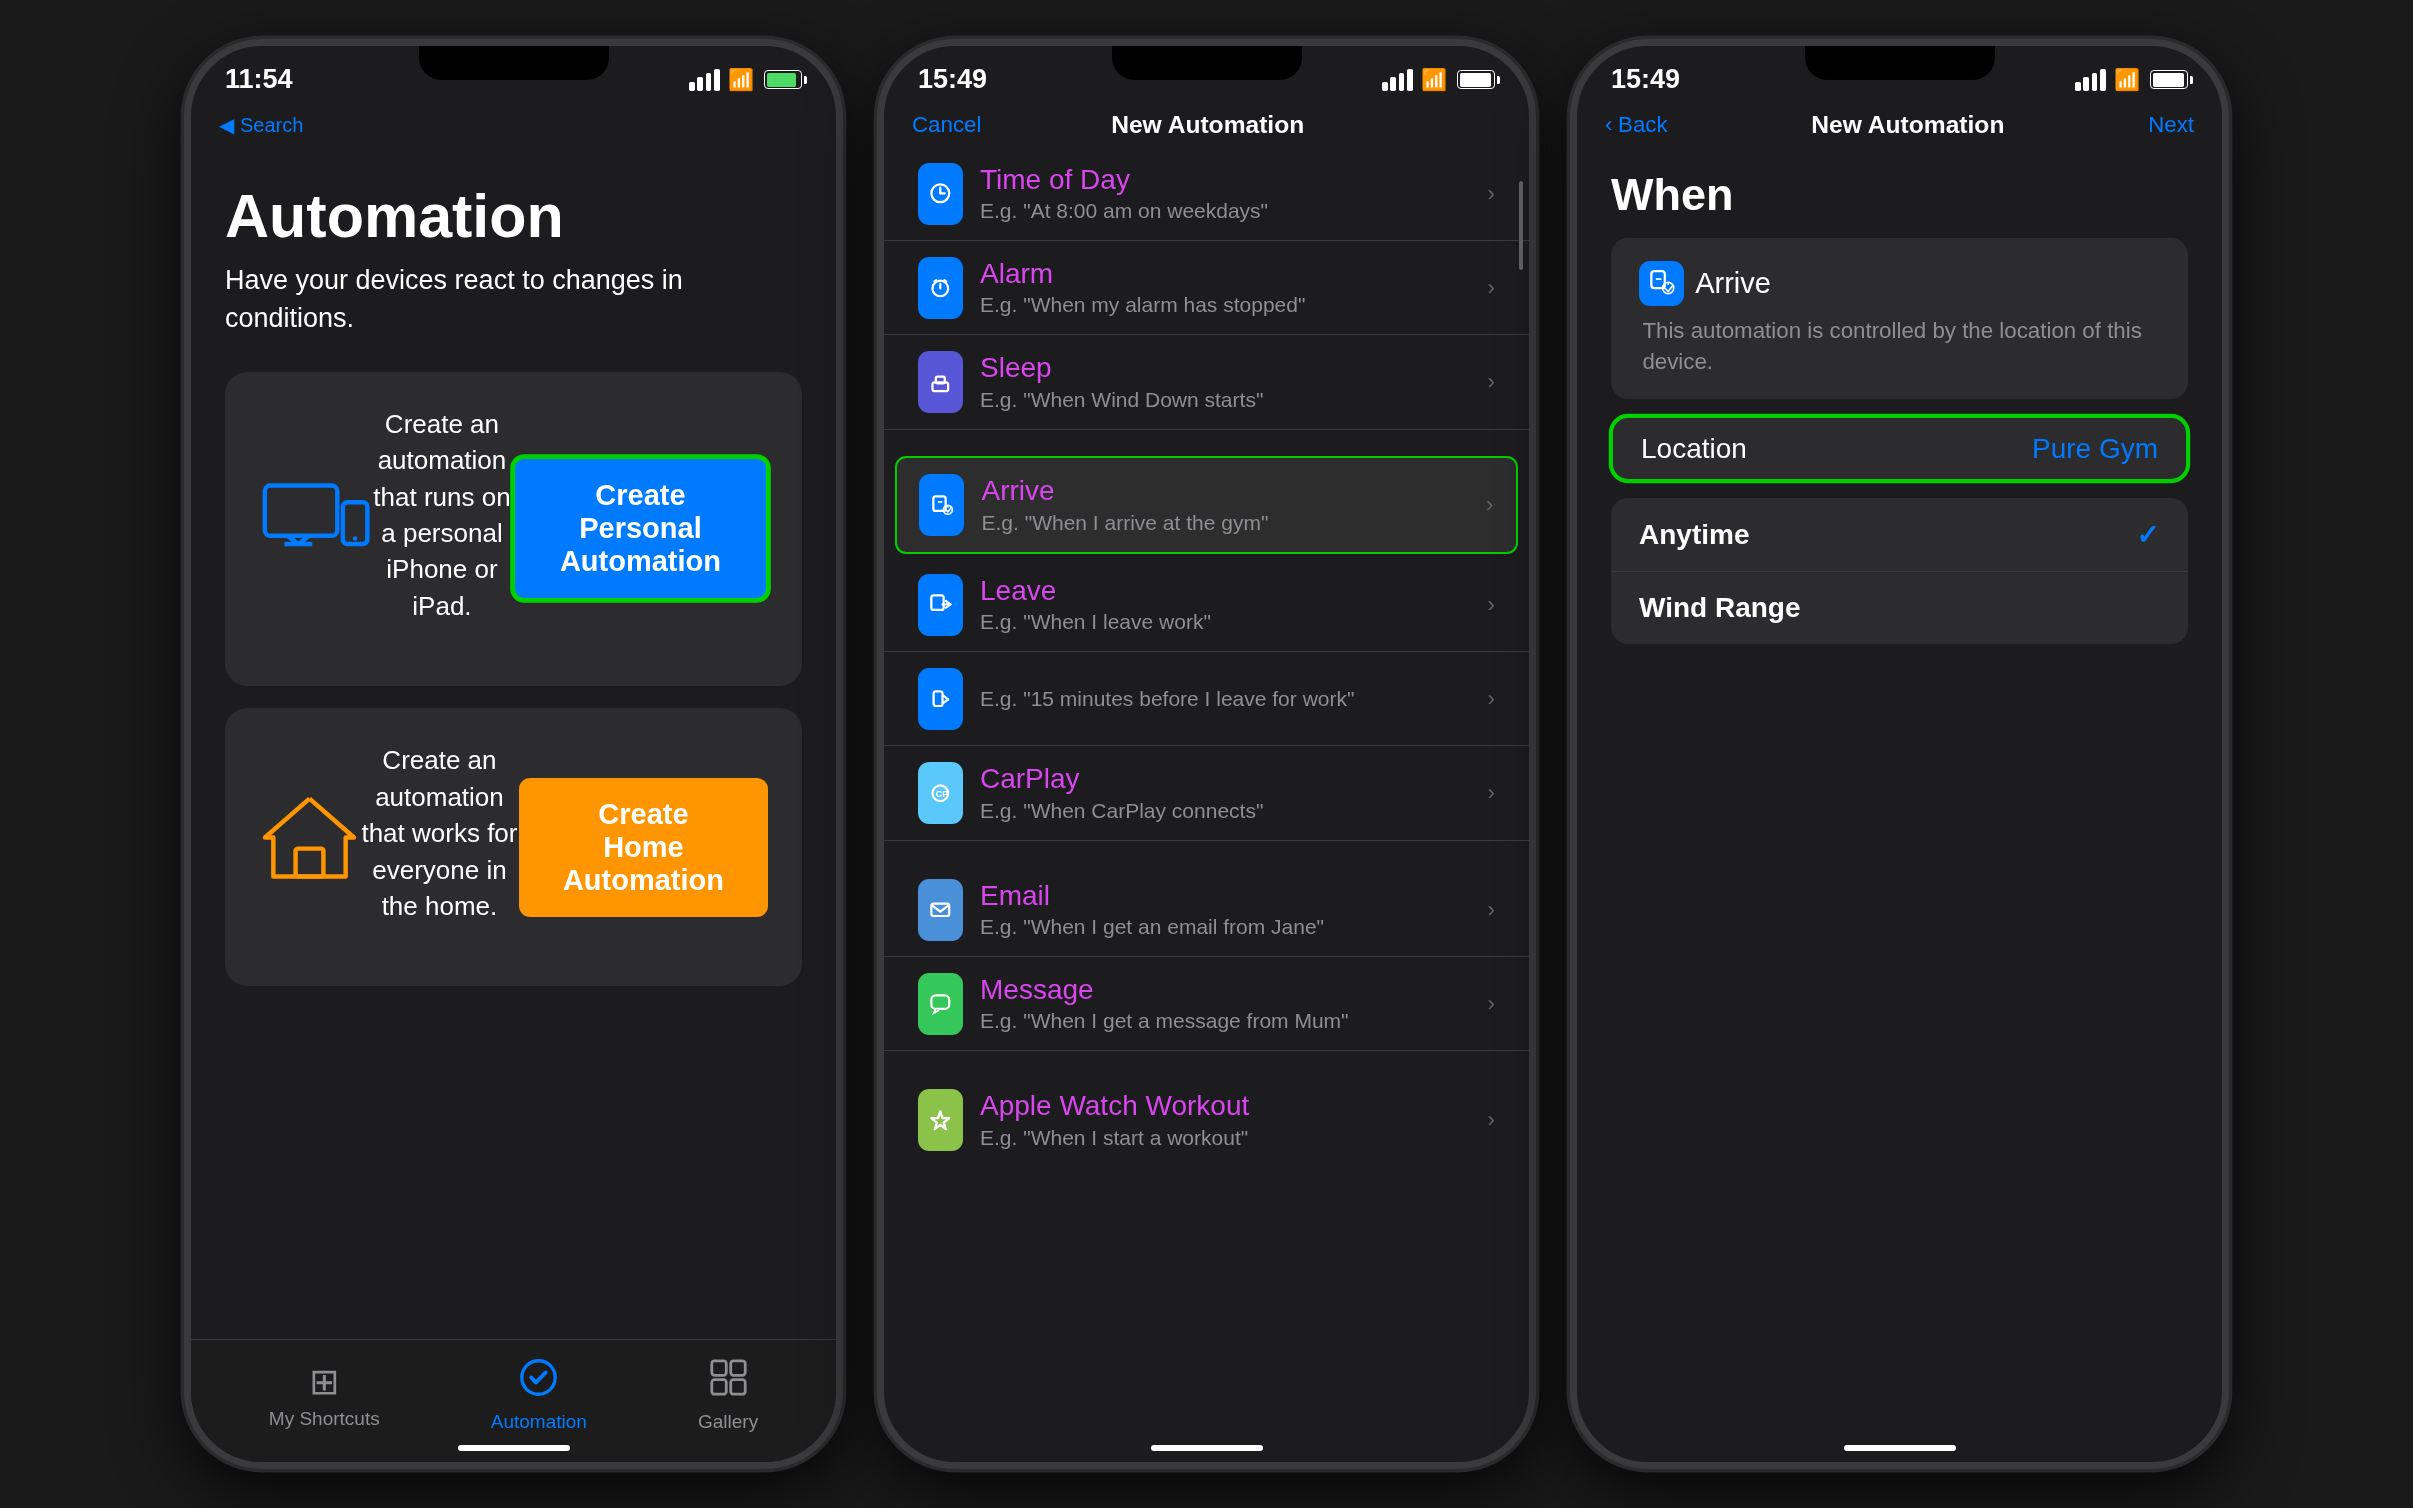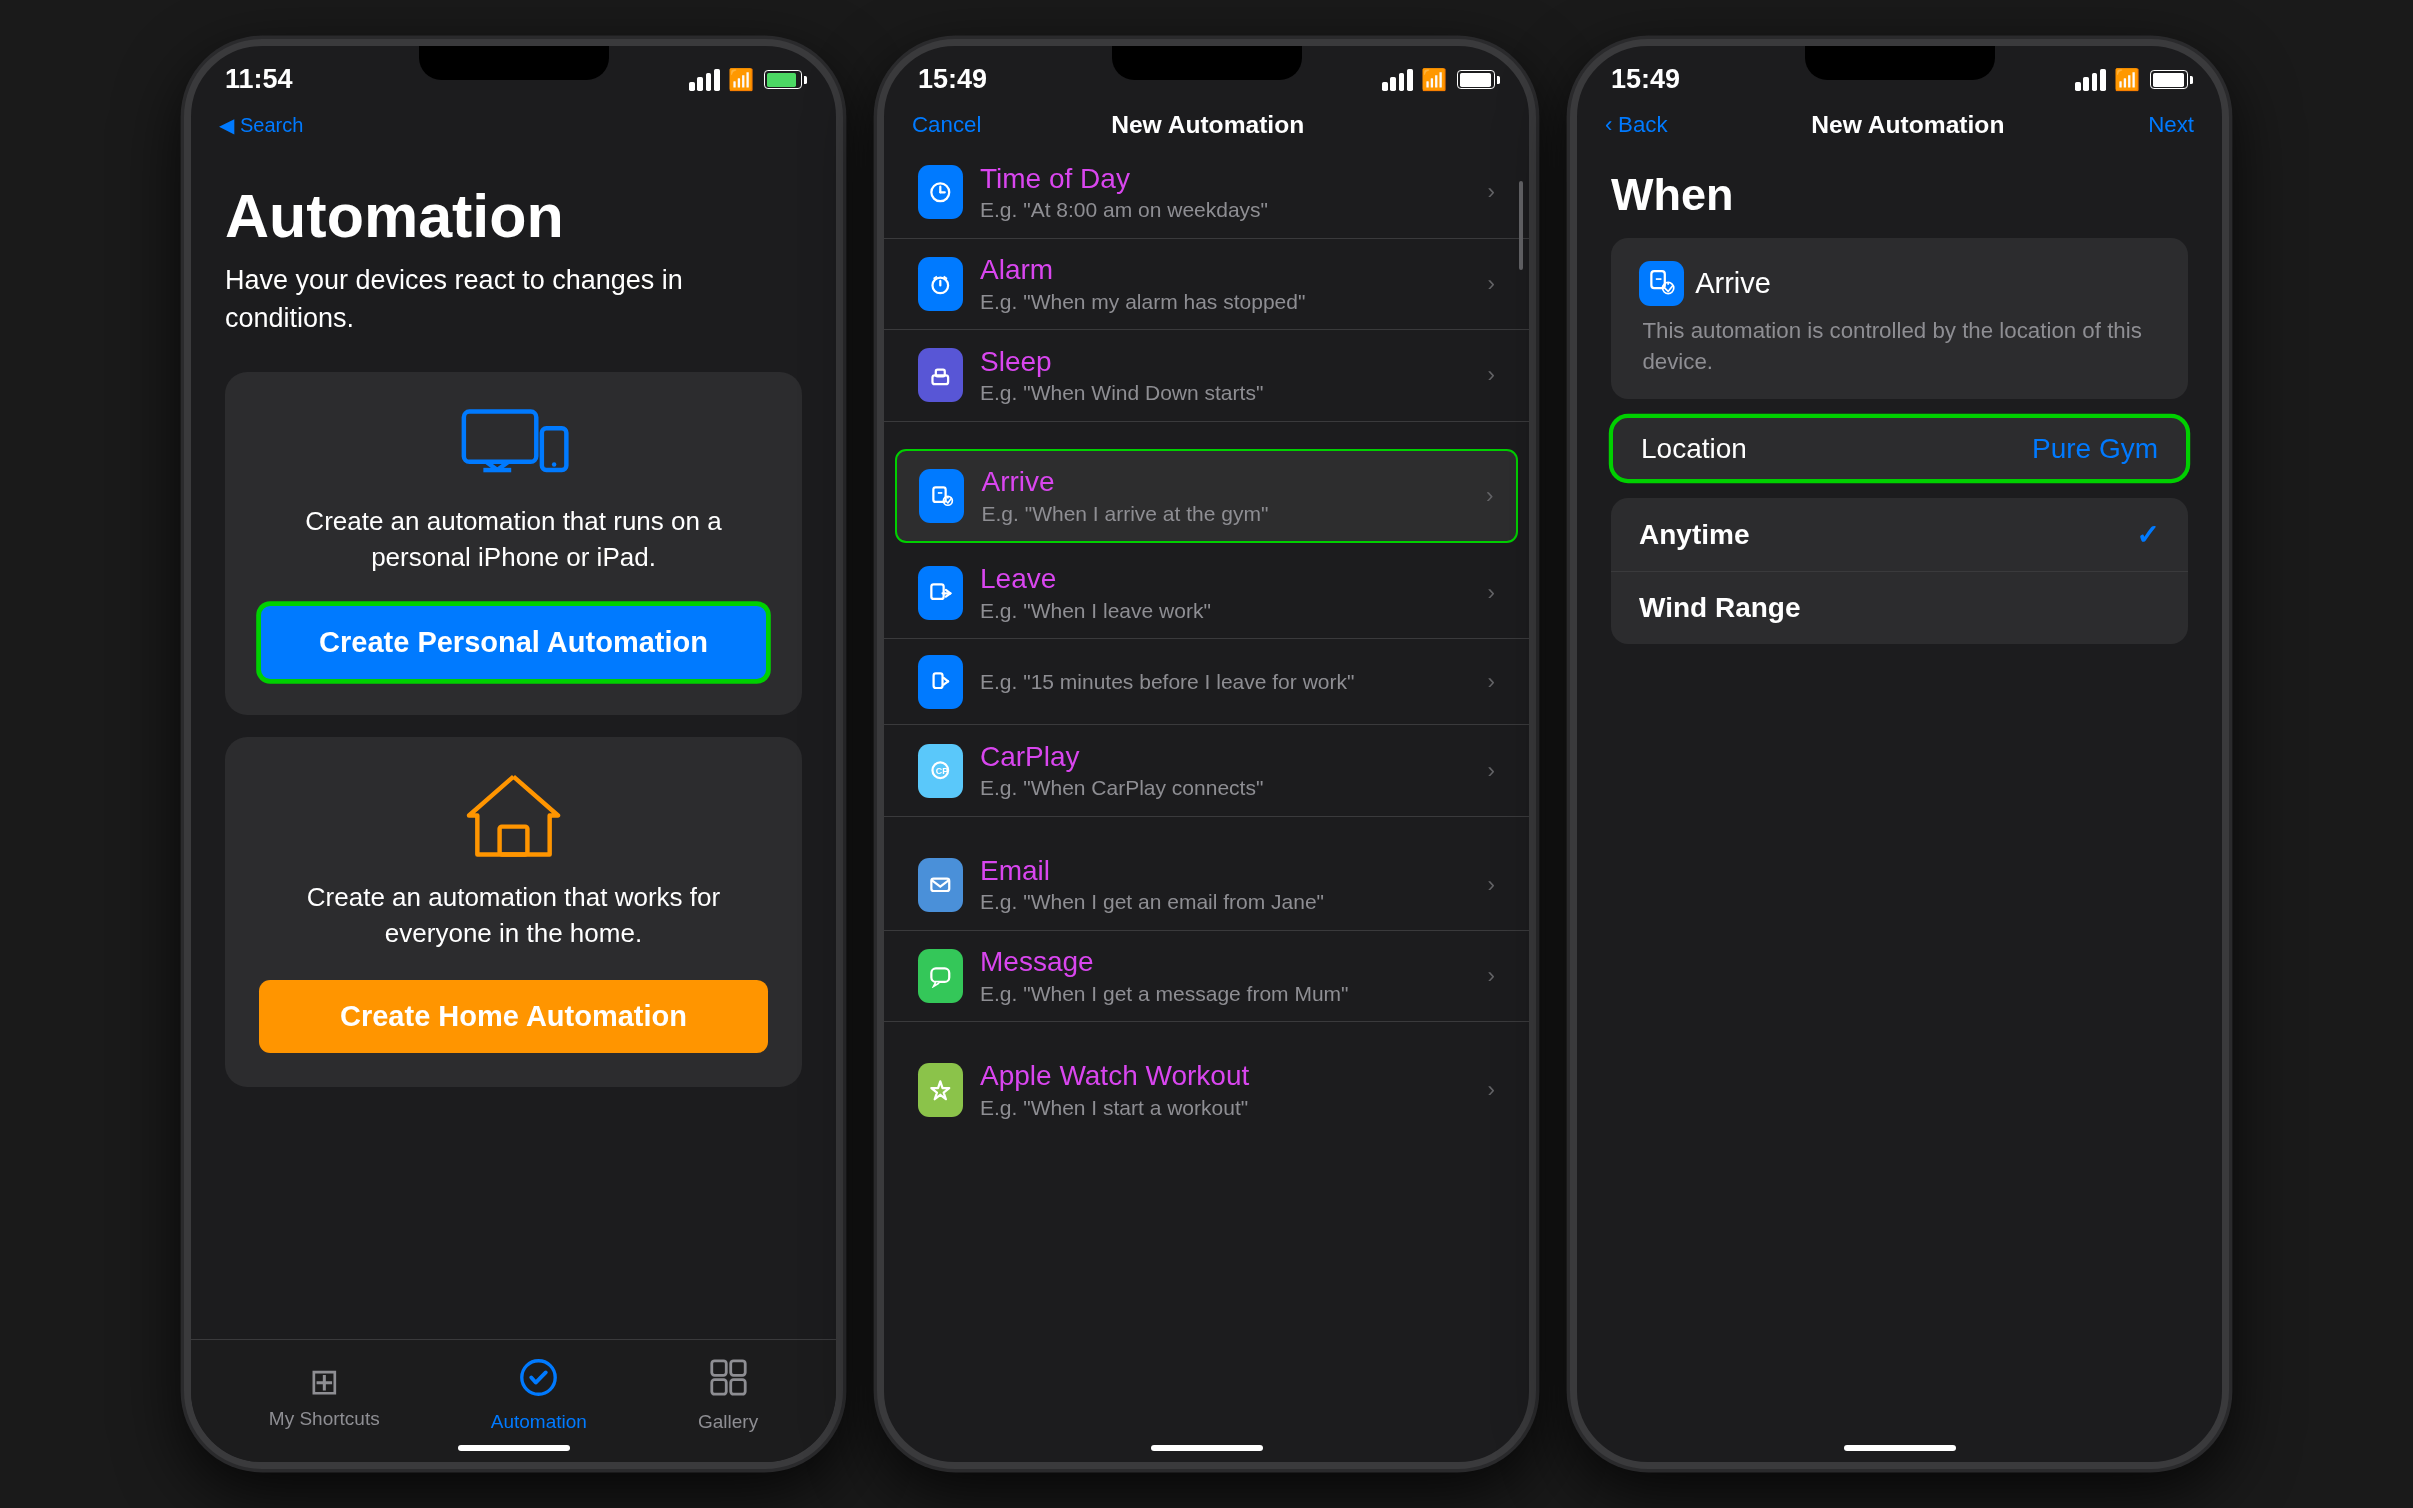--- a/index.html
+++ b/index.html
@@ -122,21 +122,21 @@
       font-weight: 400;
       margin-bottom: 34px;
     }
 
     .card {
       background: #2c2c2e;
       border-radius: 22.3px;
       padding: 34px;
       margin-bottom: 22.3px;
       display: flex;
-      flex-direction: column;
+      flex-direction: row;
       align-items: center;
       text-align: center;
     }
     .card-icon { margin-bottom: 17px; }
     .card-desc {
       font-size: 26px;
       color: #fff;
       line-height: 1.4;
       margin-bottom: 28px;
     }
@@ -203,21 +203,21 @@
     .list-item {
       display: flex;
       align-items: center;
       padding: 15.6px 34px;
       border-bottom: 0.6px solid #3a3a3c;
       gap: 17px;
       cursor: pointer;
     }
     .list-item:last-child { border-bottom: none; }
     .list-icon {
-      width: 45px; height: 54px;
+      width: 45px; height: 62px;
       border-radius: 11.2px;
       display: flex;
       align-items: center;
       justify-content: center;
       font-size: 24.6px;
       flex-shrink: 0;
     }
     .list-icon.blue { background: #007aff; }
     .list-icon.indigo { background: #5856d6; }
     .list-icon.teal { background: #5ac8fa; }

